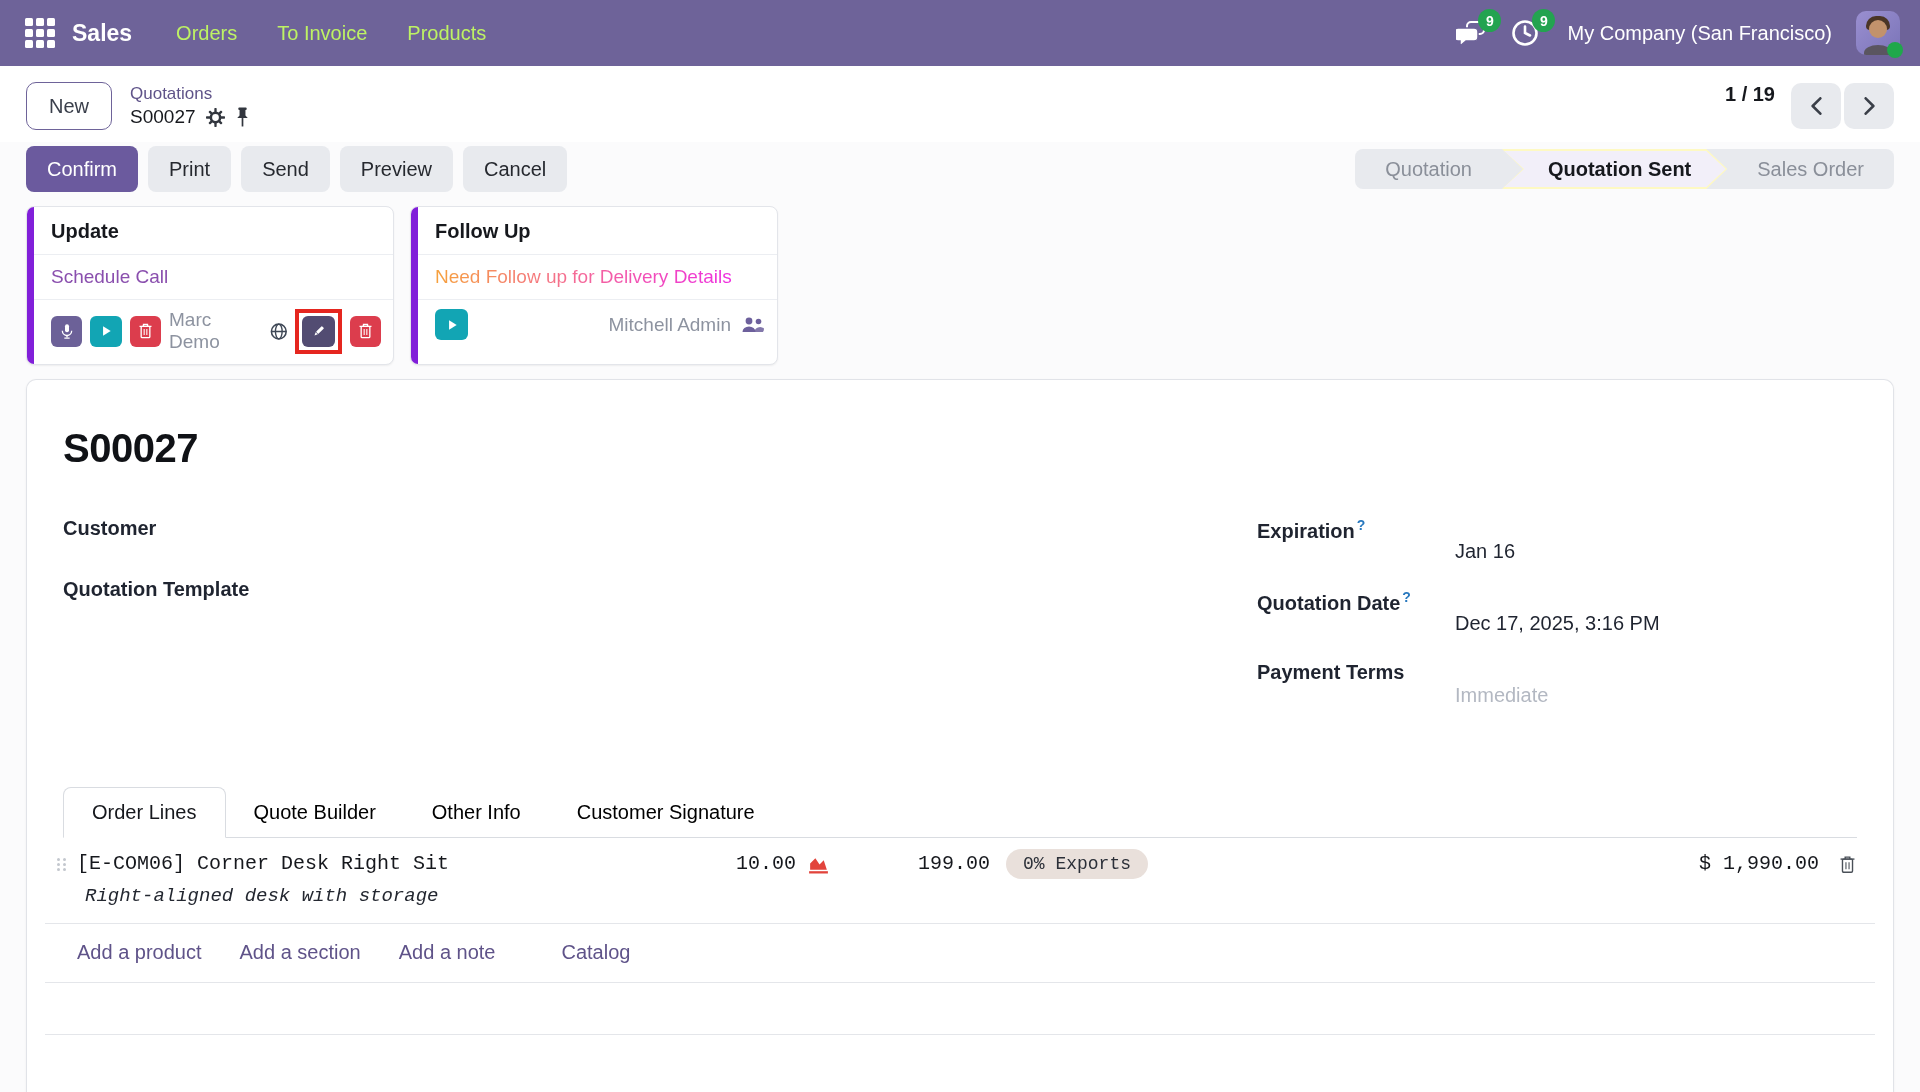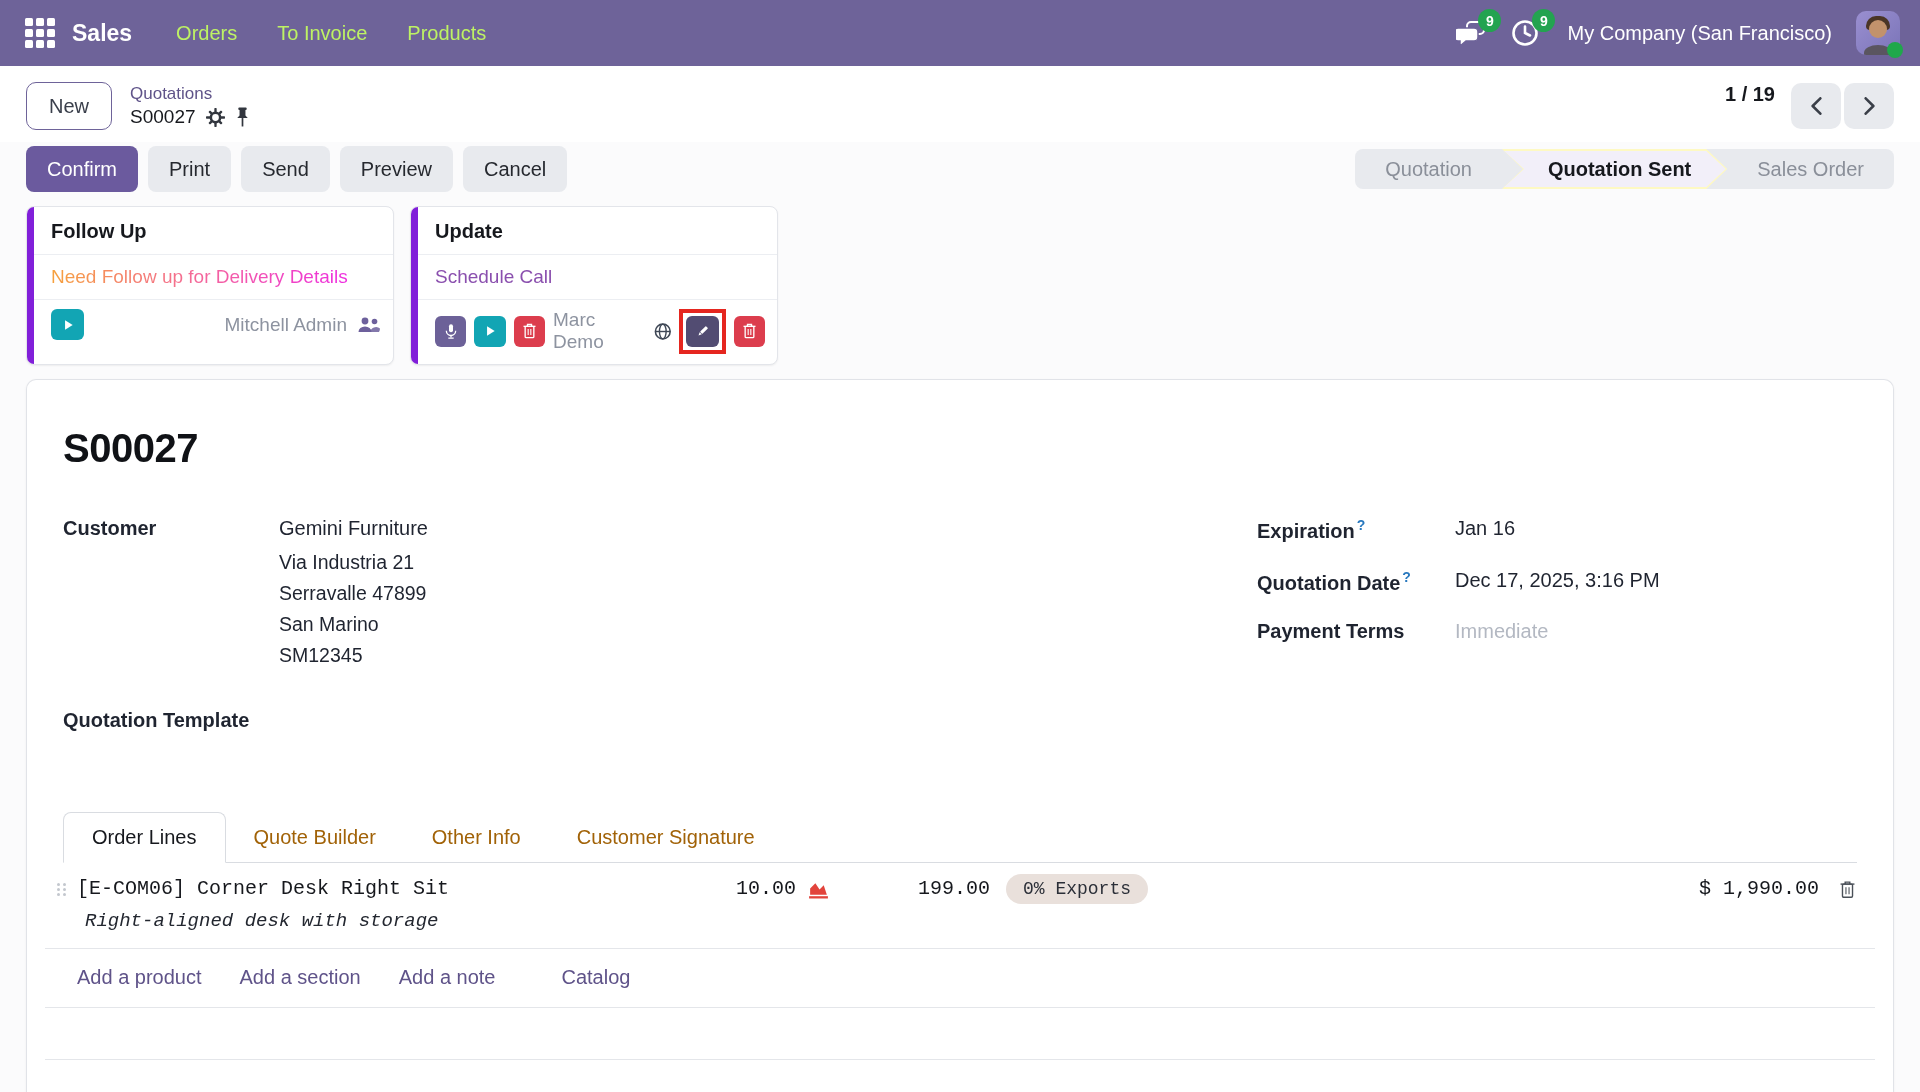--- a/index.html
+++ b/index.html
@@ -70,30 +70,30 @@
   .sheet { margin:14px 26px 0; background:#fff; border:1px solid #e1e3e8; border-bottom:none; border-radius:10px 10px 0 0; box-shadow:0 1px 3px rgba(0,0,0,.05); height:740px; overflow:hidden; }
   .sheet-body { padding:46px 36px 0; }
   .doc-title { font-size:40px; font-weight:700; color:#101216; margin-bottom:46px; letter-spacing:-.5px; }
   .fields { display:flex; }
   .fields-left { flex:1; }
   .fields-right { width:600px; }
   .frow { display:flex; margin-bottom:26px; }
   .flabel { width:216px; font-size:20px; font-weight:600; color:#1f2430; flex-shrink:0; }
   .flabel-r { width:198px; font-size:20px; font-weight:600; color:#1f2430; flex-shrink:0; }
   .help-sup { color:#2878be; font-size:14px; font-weight:700; vertical-align:super; margin-left:2px; }
-  .fvalue { font-size:20px; color:#1f2430; }
+  .fvalue { font-size:20px; color:#1f2430;margin-top:23px; }
   .fvalue.placeholder { color:#b3b8c2; cursor:text; }
   .cust-name { font-size:20px; color:#1f2430; cursor:pointer; }
   .addr { margin-top:7px; }
   .addr div { font-size:19.5px; line-height:31px; color:#1f2430; }
   .tmpl-row { margin-top:38px; }
 
   
   .tab-bar { display:flex; align-items:flex-end; border-bottom:1px solid #d9dce1; margin-top:54px; }
-  .tab { padding:13px 28px; font-size:20px; color:#a16207; cursor:pointer; }
+  .tab { padding:13px 28px; font-size:20px; color:#000000; cursor:pointer; }
   .tab.active { background:#fff; color:#16181d; font-weight:500; border:1px solid #d9dce1; border-bottom:1px solid #fff; border-radius:8px 8px 0 0; margin-bottom:-1px; }
 
   
   .olist { margin:0 -18px; }
   .orow { display:grid; grid-template-columns:32px minmax(0,1fr) 200px 44px 150px 310px minmax(0,1fr) 56px; align-items:start; }
   .ohead { padding:16px 0 12px; border-bottom:1px solid #bfc4cc; font-weight:700; font-size:20px; }
   .oline { padding:14px 0 16px; border-bottom:1px solid #e4e6ea; font-size:20px;font-family:Liberation Mono, monospace; }
   .cell-r { text-align:right; }
   .cell-taxes { padding-left:16px; }
   .prod-name { font-size:20px; color:#16181d; }
@@ -222,46 +222,20 @@
       <span>Quotation Sent</span>
     </div>
     <div class="step">Sales Order</div>
   </div>
 </div>
 
 <div class="cards-row">
 
   <div class="card">
     <div class="card-bar"></div>
-    <div class="card-title">Follow Up</div>
-    <div class="card-summary">
-      <span class="grad-text">Need Follow up for Delivery Details</span>
-    </div>
-    <div class="card-footer">
-      <button class="icon-btn btn-play">
-        <svg width="14" height="14" viewBox="0 0 24 24">
-            <path d="M7 4 L20 12 L7 20z" fill="#fff"></path>
-          </svg>
-      </button>
-      <div class="footer-right">
-        <span>Mitchell Admin</span>
-        <svg width="24" height="18" viewBox="0 0 24 18">
-          <g fill="#6d609c">
-            <circle cx="8" cy="5" r="3.4"></circle>
-              <path d="M1.5 16 a6.5 5.5 0 0 1 13 0z"></path>
-            <circle cx="17.5" cy="5.5" r="2.8"></circle>
-              <path d="M13.5 16 a5.5 4.8 0 0 1 9.5 -3.4 a6 6 0 0 1 -1 3.4z" opacity=".85"></path>
-          </g>
-        </svg>
-      </div>
-    </div>
-  </div>
-
-  <div class="card">
-    <div class="card-bar"></div>
     <div class="card-title">Update</div>
     <div class="card-summary">
       <span class="purple-text">Schedule Call</span>
     </div>
     <div class="card-footer">
       <button class="icon-btn btn-mic">
         <svg width="16" height="17" viewBox="0 0 24 24">
           <rect x="9" y="1" width="6" height="12" rx="3" fill="#fff"></rect>
           <path d="M5 11 a7 7 0 0 0 14 0" fill="none" stroke="#fff" stroke-width="2"></path>
           <line x1="12" y1="18" x2="12" y2="21" stroke="#fff" stroke-width="2"></line>
@@ -304,39 +278,56 @@
             <path d="M2 5 h18" stroke="#fff" stroke-width="2"></path>
               <path d="M8 5 V2 h6 v3" fill="none" stroke="#fff" stroke-width="2"></path>
             <rect x="4.5" y="5" width="13" height="17" rx="1.5" fill="none" stroke="#fff" stroke-width="2"></rect>
             <line x1="9" y1="9" x2="9" y2="18" stroke="#fff" stroke-width="1.6"></line>
               <line x1="13" y1="9" x2="13" y2="18" stroke="#fff" stroke-width="1.6"></line>
           </svg>
         </button>
       </div>
     </div>
   </div>
+
+  <div class="card">
+    <div class="card-bar"></div>
+    <div class="card-title">Follow Up</div>
+    <div class="card-summary">
+      <span class="grad-text">Need Follow up for Delivery Details</span>
+    </div>
+    <div class="card-footer">
+      <button class="icon-btn btn-play">
+        <svg width="14" height="14" viewBox="0 0 24 24">
+            <path d="M7 4 L20 12 L7 20z" fill="#fff"></path>
+          </svg>
+      </button>
+      <div class="footer-right">
+        <span>Mitchell Admin</span>
+        <svg width="24" height="18" viewBox="0 0 24 18">
+          <g fill="#6d609c">
+            <circle cx="8" cy="5" r="3.4"></circle>
+              <path d="M1.5 16 a6.5 5.5 0 0 1 13 0z"></path>
+            <circle cx="17.5" cy="5.5" r="2.8"></circle>
+              <path d="M13.5 16 a5.5 4.8 0 0 1 9.5 -3.4 a6 6 0 0 1 -1 3.4z" opacity=".85"></path>
+          </g>
+        </svg>
+      </div>
+    </div>
+  </div>
 </div>
 
 <div class="sheet">
   <div class="sheet-body">
     <h1 class="doc-title">S00027</h1>
 
     <div class="fields">
       <div class="fields-left">
         <div class="frow">
           <div class="flabel">Customer</div>
-          <div>
-            <div class="cust-name">Gemini Furniture</div>
-            <div class="addr">
-              <div>Via Industria 21</div>
-              <div>Serravalle 47899</div>
-              <div>San Marino</div>
-              <div>SM12345</div>
-            </div>
-          </div>
         </div>
         <div class="frow tmpl-row">
           <div class="flabel">Quotation Template</div>
           <div class="fvalue"></div>
         </div>
       </div>
 
       <div class="fields-right">
         <div class="frow">
           <div class="flabel-r">

